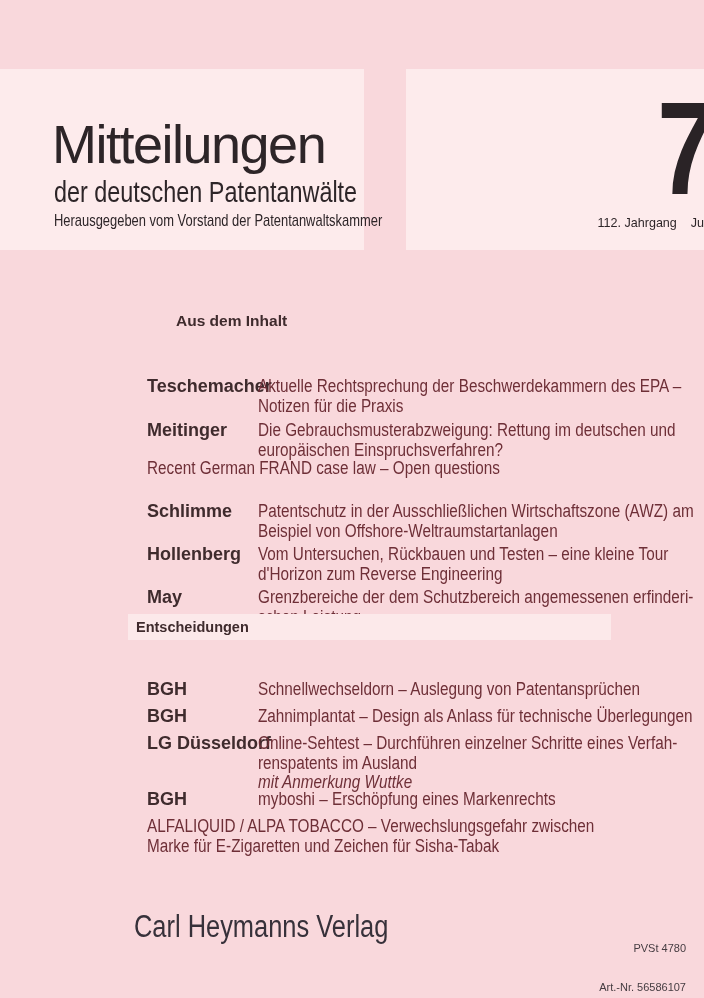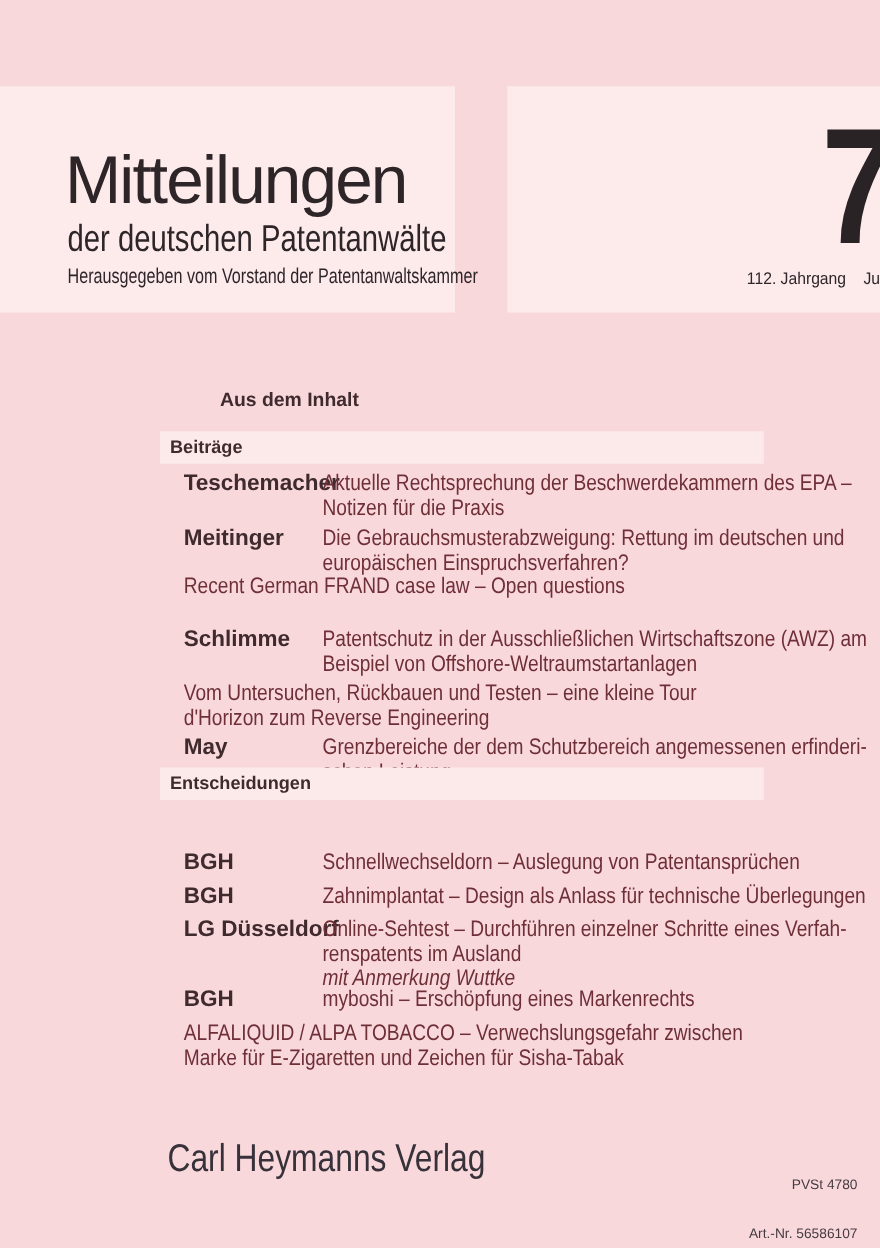--- a/index.html
+++ b/index.html
@@ -173,41 +173,41 @@
   <div class="panel panel-right">
     <div class="issue">7/8</div>
     <div class="issue-meta">
       <span>112. Jahrgang</span>
       <span>Juli / Aug. 2021</span>
     </div>
   </div>
 
   <div class="toc-heading">Aus dem Inhalt</div>
 
-  <div class="band" style="top:345px">Beiträge</div>
 
   <div class="row" style="top:377px">
     <div class="row-label">Teschemacher</div>
     <div class="row-desc">Aktuelle Rechtsprechung der Beschwerdekammern des EPA –
 Notizen für die Praxis</div>
   </div>
   <div class="row" style="top:421px">
     <div class="row-label">Meitinger</div>
     <div class="row-desc">Die Gebrauchsmusterabzweigung: Rettung im deutschen und
 europäischen Einspruchsverfahren?</div>
   </div>
   <div class="row" style="top:459px">
     <div class="row-desc">Recent German FRAND case law – Open questions</div>
   </div>
   <div class="row" style="top:502px">
     <div class="row-label">Schlimme</div>
     <div class="row-desc">Patentschutz in der Ausschließlichen Wirtschaftszone (AWZ) am
 Beispiel von Offshore-Weltraumstartanlagen</div>
   </div>
   <div class="row" style="top:545px">
+    <div class="row-label">Hollenberg</div>
     <div class="row-desc">Vom Untersuchen, Rückbauen und Testen – eine kleine Tour
 d'Horizon zum Reverse Engineering</div>
   </div>
   <div class="row" style="top:588px">
     <div class="row-label">May</div>
     <div class="row-desc">Grenzbereiche der dem Schutzbereich angemessenen erfinderi-
 schen Leistung</div>
   </div>
 
   <div class="band" style="top:614px">Entscheidungen</div>

